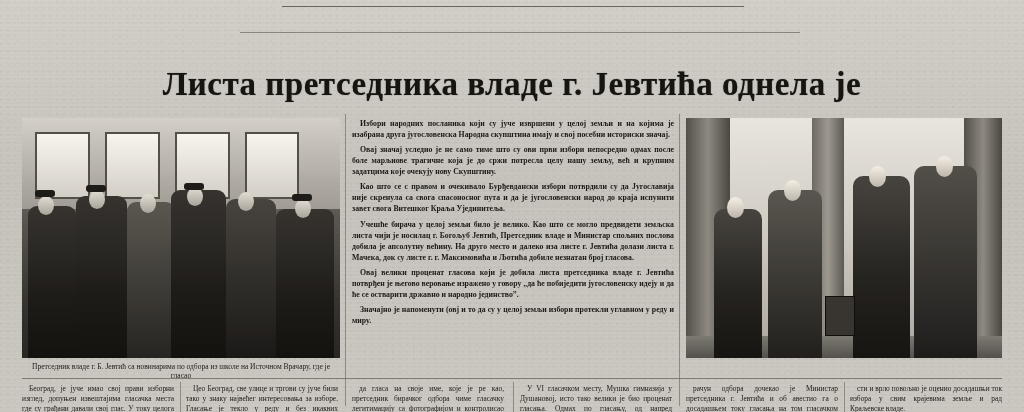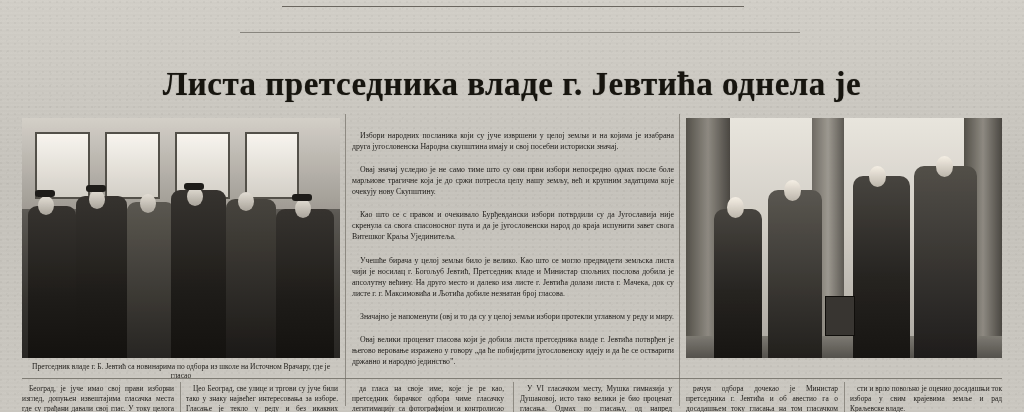--- a/index.html
+++ b/index.html
@@ -147,21 +147,21 @@
   
   .col{
     position:absolute;
     font-family:"Liberation Serif", serif;
     font-size:7.6px;
     line-height:1.42;
     color:#1b1916;
     text-align:justify;
     -webkit-hyphens:auto;hyphens:auto;
   }
-  .col p{margin:12px 0 4px 0;text-indent:8px;}
+  .col p{margin:0 0 4px 0;text-indent:8px;font-weight:bold;}
   .colmid{left:352px;top:118px;width:322px;}
   .colmid p{font-size:7.8px;}
 
   .bottom-col{
     position:absolute;
     font-family:"Liberation Serif", serif;
     font-size:7.4px;
     line-height:1.35;
     color:#1b1916;
     text-align:justify;
@@ -252,22 +252,22 @@
 
       <div style="position:absolute;left:44%;bottom:9%;width:9%;height:16%;background:#3b3935;border:1px solid #151311;"></div>
     </div>
   </div>
 
   <div class="col colmid">
     <p>Избори народних посланика који су јуче извршени у целој земљи и на којима је изабрана друга југословенска Народна скупштина имају и свој посебни историски значај.</p>
     <p>Овај значај уследио је не само тиме што су ови први избори непосредно одмах после боле марљиове трагичне која је до сржи потресла целу нашу земљу, већ и крупним задатцима које очекују нову Скупштину.</p>
     <p>Као што се с правом и очекивало Бурђевдански избори потврдили су да Југославија није скренула са свога спасоносног пута и да је југословенски народ до краја испунити завет свога Витешког Краља Ујединитеља.</p>
     <p>Учешће бирача у целој земљи било је велико. Као што се могло предвидети земљска листа чији је носилац г. Богољуб Јевтић, Претседник владе и Министар спољних послова добила је апсолутну већину. На друго место и далеко иза листе г. Јевтића долази листа г. Мачека, док су листе г. г. Максимовића и Љотића добиле незнатан број гласова.</p>
+    <p>Овај велики проценат гласова који је добила листа претседника владе г. Јевтића потврђен је његово веровање изражено у говору „да ће побиједити југословенску идеју и да ће се остварити државно и народно јединство”.</p>
     <p>Значајно је напоменути (овј и то да су у целој земљи избори протекли углавном у реду и миру.</p>
-    <p>Овај велики проценат гласова који је добила листа претседника владе г. Јевтића потврђен је његово веровање изражено у говору „да ће побиједити југословенску идеју и да ће се остварити државно и народно јединство”.</p>
   </div>
 
   <div class="bottom-col bc1">
     <p>Београд, је јуче имао свој прави изборни изглед, допуњен извештајима гласачка места где су грађани давали свој глас. У току целога дана беше живот по улицама врло жив, нарочито око гласачких места.</p>
   </div>
   <div class="bottom-col bc2">
     <p>Цео Београд, све улице и тргови су јуче били тако у знаку највећег интересовања за изборе. Гласање је текло у реду и без икаквих инцидената све до затварања гласачких места.</p>
   </div>
   <div class="bottom-col bc3">
     <p>да гласа на своје име, које је ре као, претседник бирачког одбора чиме гласачку легитимацију са фотографијом и контролисао списак бирача пре гласања.</p>

